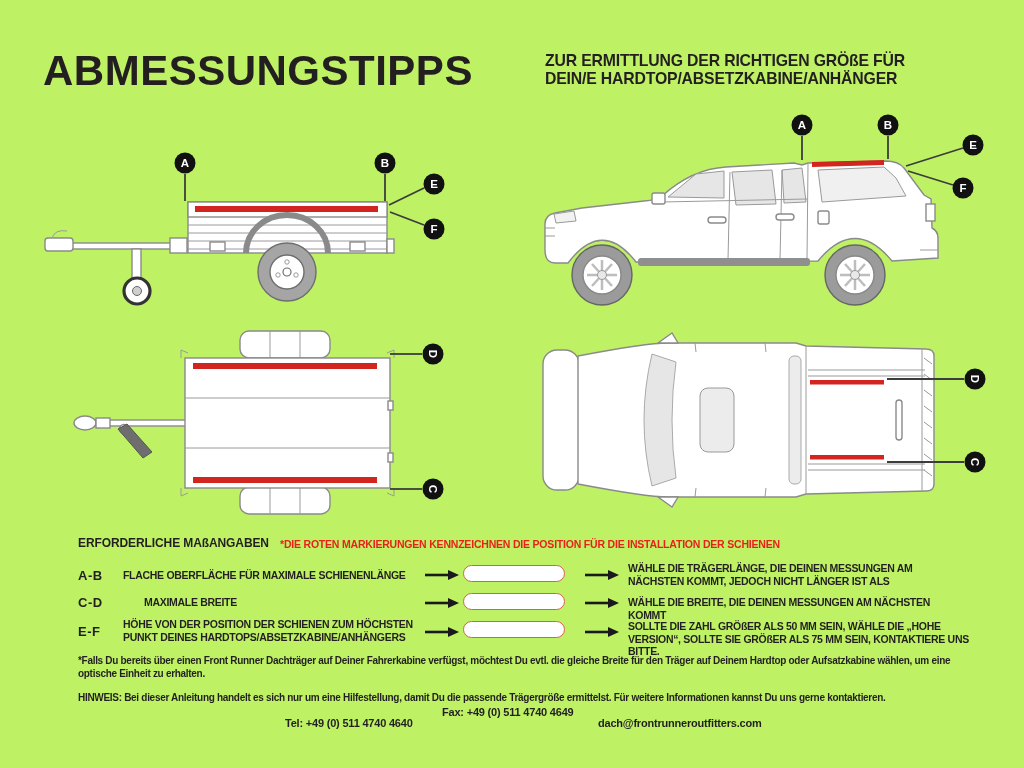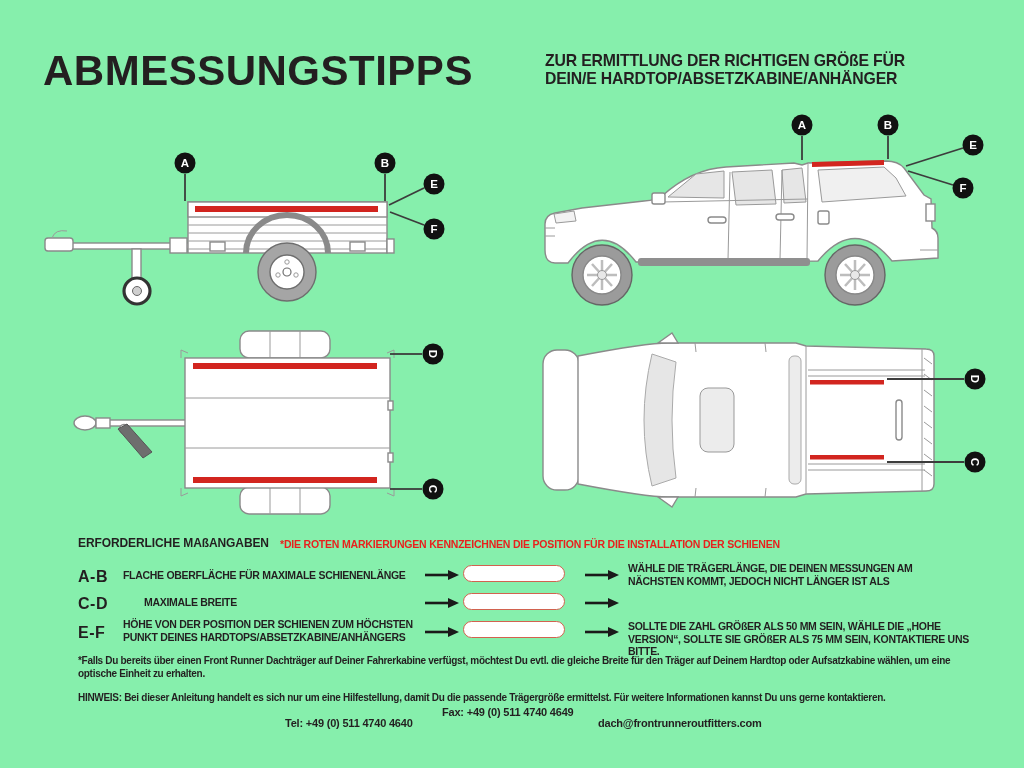--- a/index.html
+++ b/index.html
@@ -1,24 +1,24 @@
 <!DOCTYPE html>
 <html><head>
 <meta charset="utf-8">
 <style>
   html,body{margin:0;padding:0;background:#fff;}
-  .page{position:relative;width:1024px;height:768px;background:#86efac;overflow:hidden;
+  .page{position:relative;width:1024px;height:768px;background:#bef264;overflow:hidden;
         font-family:"Liberation Sans",sans-serif;color:#231f20;}
   .abs{position:absolute;}
   h1.title{margin:0;font-size:42px;font-weight:800;letter-spacing:.5px;line-height:1;color:#231f20;}
   .subtitle{font-size:17px;font-weight:700;line-height:18px;letter-spacing:-.2px;
             transform:scaleX(.93);transform-origin:0 0;white-space:nowrap;}
   .sec-head{font-size:12px;font-weight:700;letter-spacing:-.1px;white-space:nowrap;}
   .red-note{font-size:10.5px;font-weight:700;letter-spacing:-.2px;color:#e8211d;white-space:nowrap;}
-  .mkey{font-size:16px;font-weight:700;letter-spacing:.5px;}
+  .mkey{font-size:13px;font-weight:700;letter-spacing:.5px;}
   .mdesc,.minstr{font-size:10.5px;font-weight:700;letter-spacing:-.3px;line-height:12.5px;}
   .pill{box-sizing:border-box;width:102px;height:17px;border:1.5px solid #d2624f;border-radius:9px;background:#fff;}
   .footnote{font-size:10px;font-weight:700;letter-spacing:-.3px;line-height:13px;}
   .contact{font-size:11px;font-weight:700;letter-spacing:-.2px;white-space:nowrap;}
   svg{display:block;overflow:visible;}
   svg .lbl{font:700 11.5px "Liberation Sans",sans-serif;fill:#fff;}
   svg .outline{fill:#fff;stroke:#8a8a8a;stroke-width:1.4;}
   svg .thin{fill:none;stroke:#9a9a9a;stroke-width:1;}
   svg .stem{stroke:#3c3c3c;stroke-width:1.8;}
 </style>
@@ -221,20 +221,21 @@
   <div class="abs mdesc" style="left:123px;top:596px;width:300px;padding-left:21px;">MAXIMALE BREITE</div>
   <svg class="abs" style="left:425px;top:597px;" width="34" height="12" viewBox="0 0 34 12">
     <line x1="0" y1="6" x2="24" y2="6" stroke="#1a1a1a" stroke-width="2.6"></line>
       <polygon points="23,1 34,6 23,11" fill="#1a1a1a"></polygon>
   </svg>
   <div class="abs pill" style="left:463px;top:593px;"></div>
   <svg class="abs" style="left:585px;top:597px;" width="34" height="12" viewBox="0 0 34 12">
     <line x1="0" y1="6" x2="24" y2="6" stroke="#1a1a1a" stroke-width="2.6"></line>
       <polygon points="23,1 34,6 23,11" fill="#1a1a1a"></polygon>
   </svg>
+  <div class="abs minstr" style="left:628px;top:596px;width:340px;">WÄHLE DIE BREITE, DIE DEINEN MESSUNGEN AM NÄCHSTEN KOMMT</div>
 
   <div class="abs mkey" style="left:78px;top:624px;">E-F</div>
   <div class="abs mdesc" style="left:123px;top:618px;width:290px;">HÖHE VON DER POSITION DER SCHIENEN ZUM HÖCHSTEN PUNKT DEINES HARDTOPS/ABSETZKABINE/ANHÄNGERS</div>
   <svg class="abs" style="left:425px;top:626px;" width="34" height="12" viewBox="0 0 34 12">
     <line x1="0" y1="6" x2="24" y2="6" stroke="#1a1a1a" stroke-width="2.6"></line>
       <polygon points="23,1 34,6 23,11" fill="#1a1a1a"></polygon>
   </svg>
   <div class="abs pill" style="left:463px;top:621px;"></div>
   <svg class="abs" style="left:585px;top:626px;" width="34" height="12" viewBox="0 0 34 12">
     <line x1="0" y1="6" x2="24" y2="6" stroke="#1a1a1a" stroke-width="2.6"></line>

